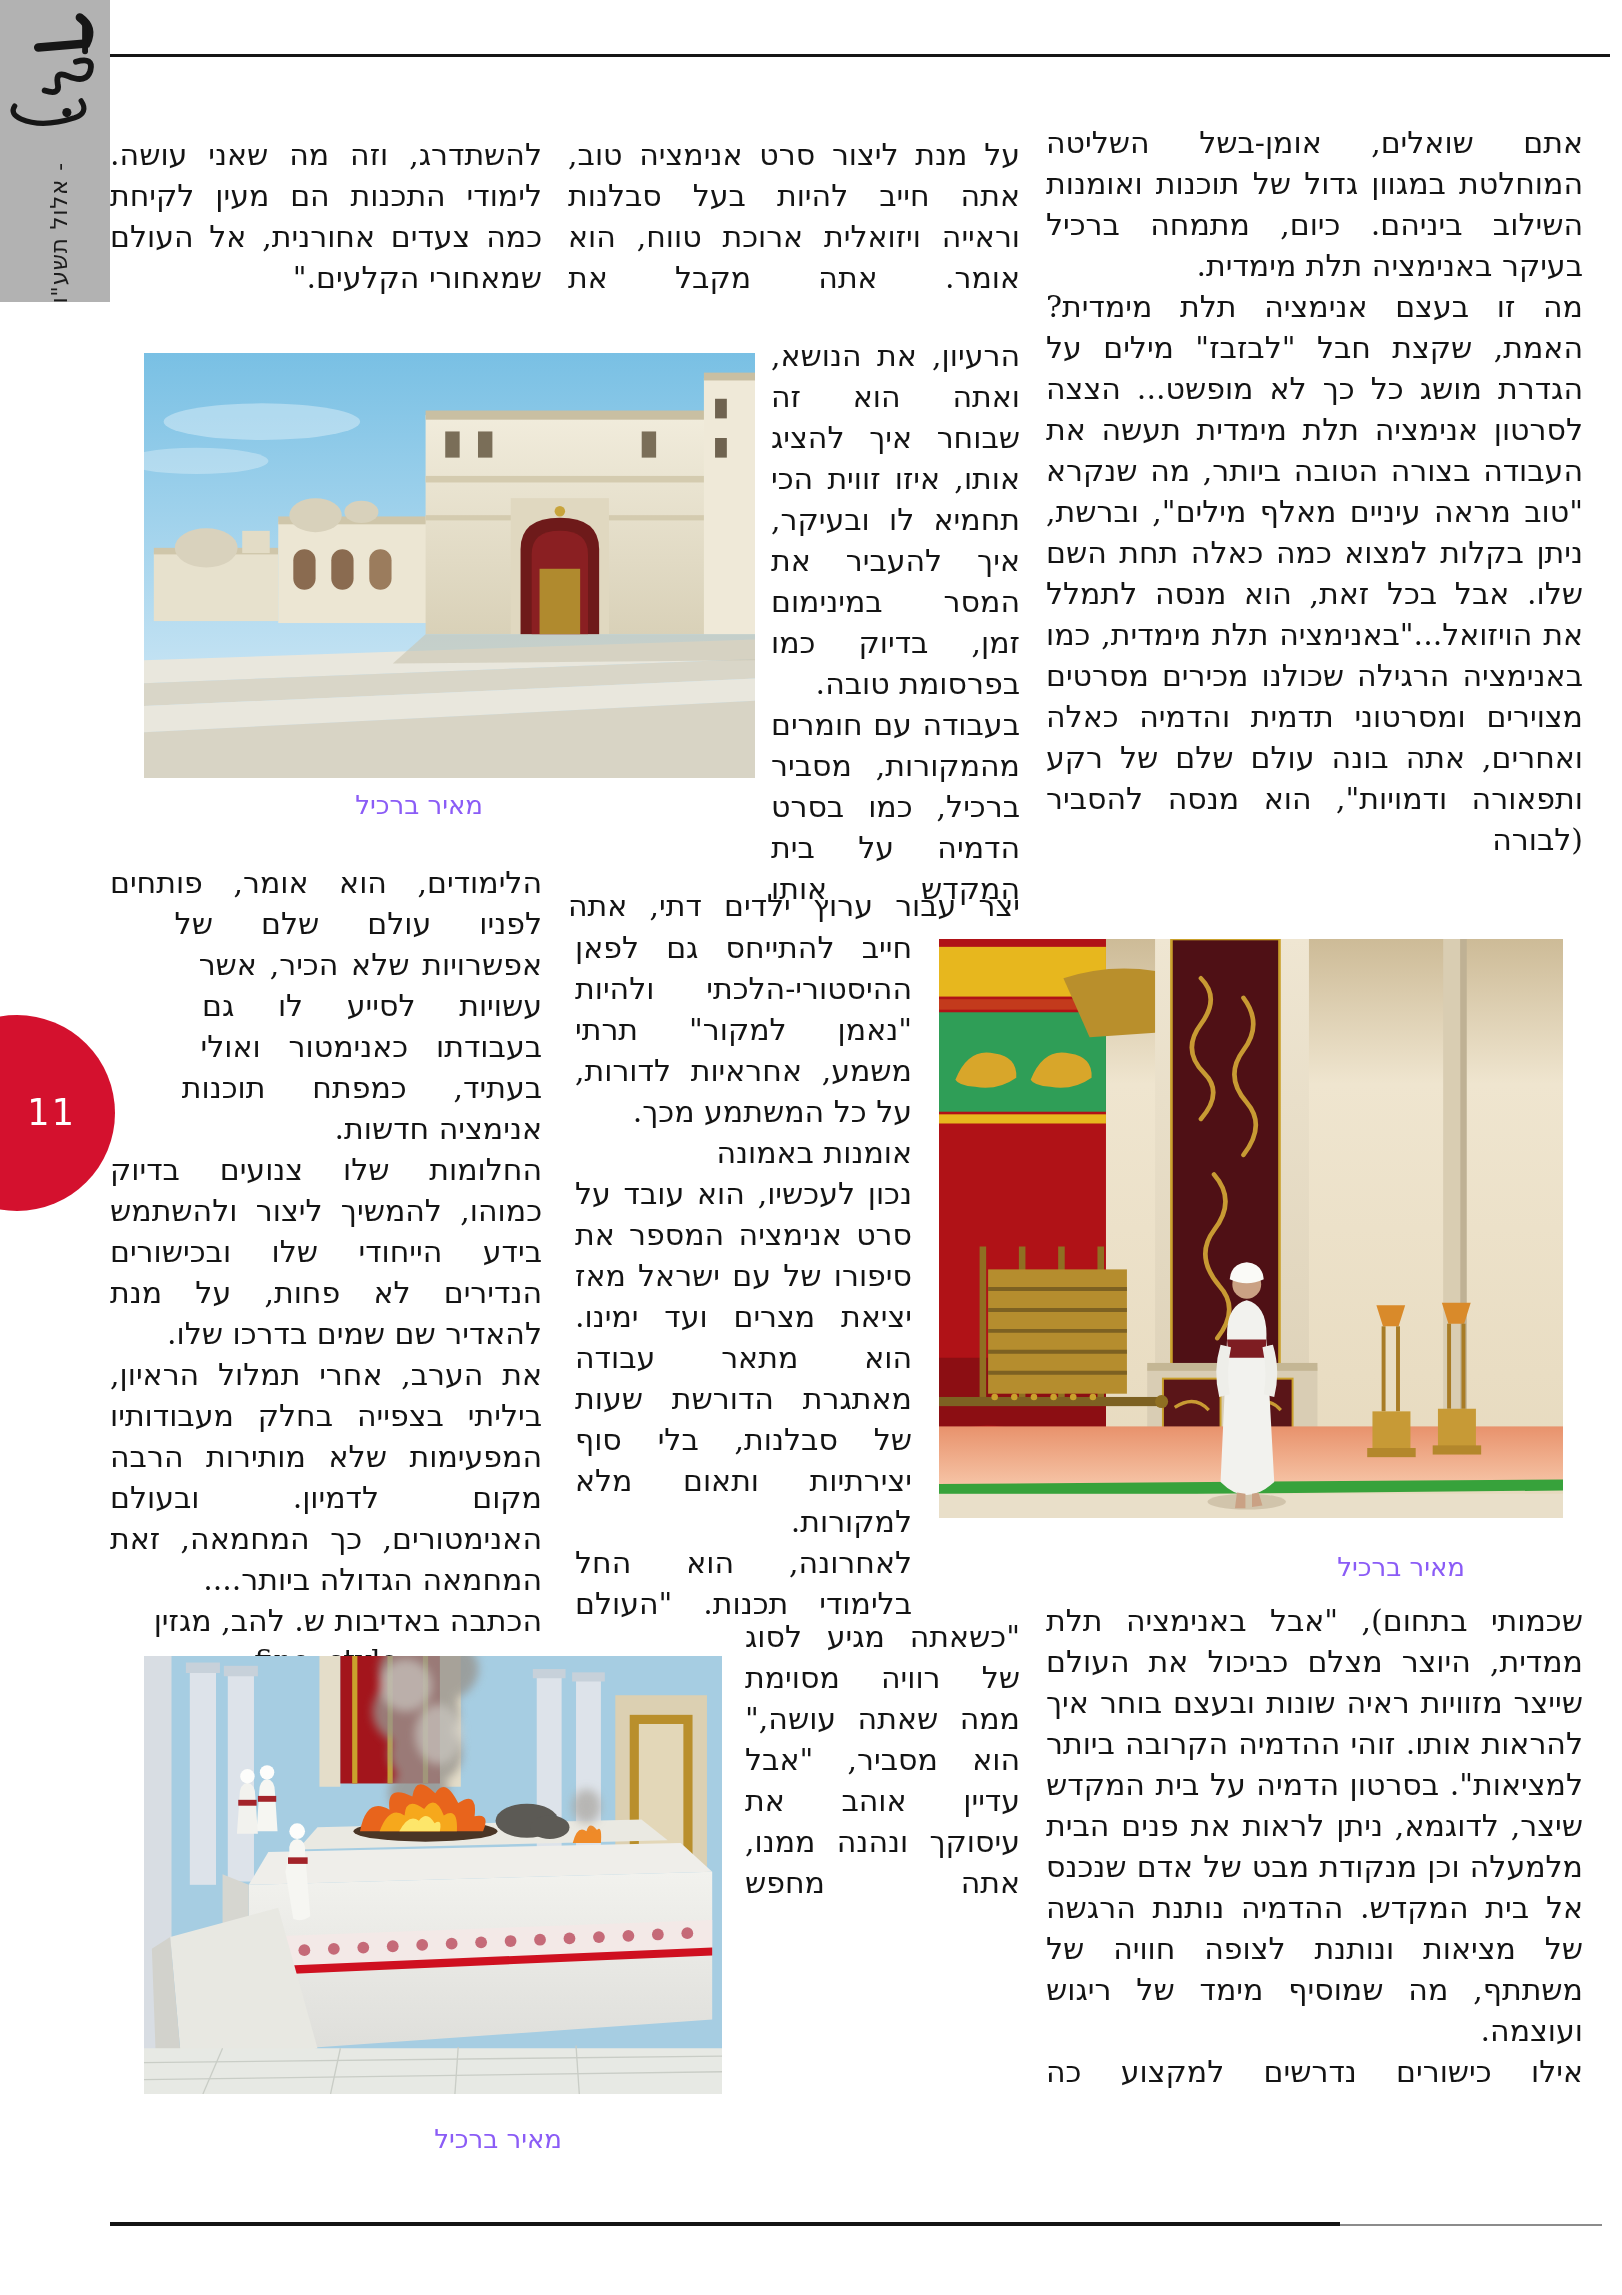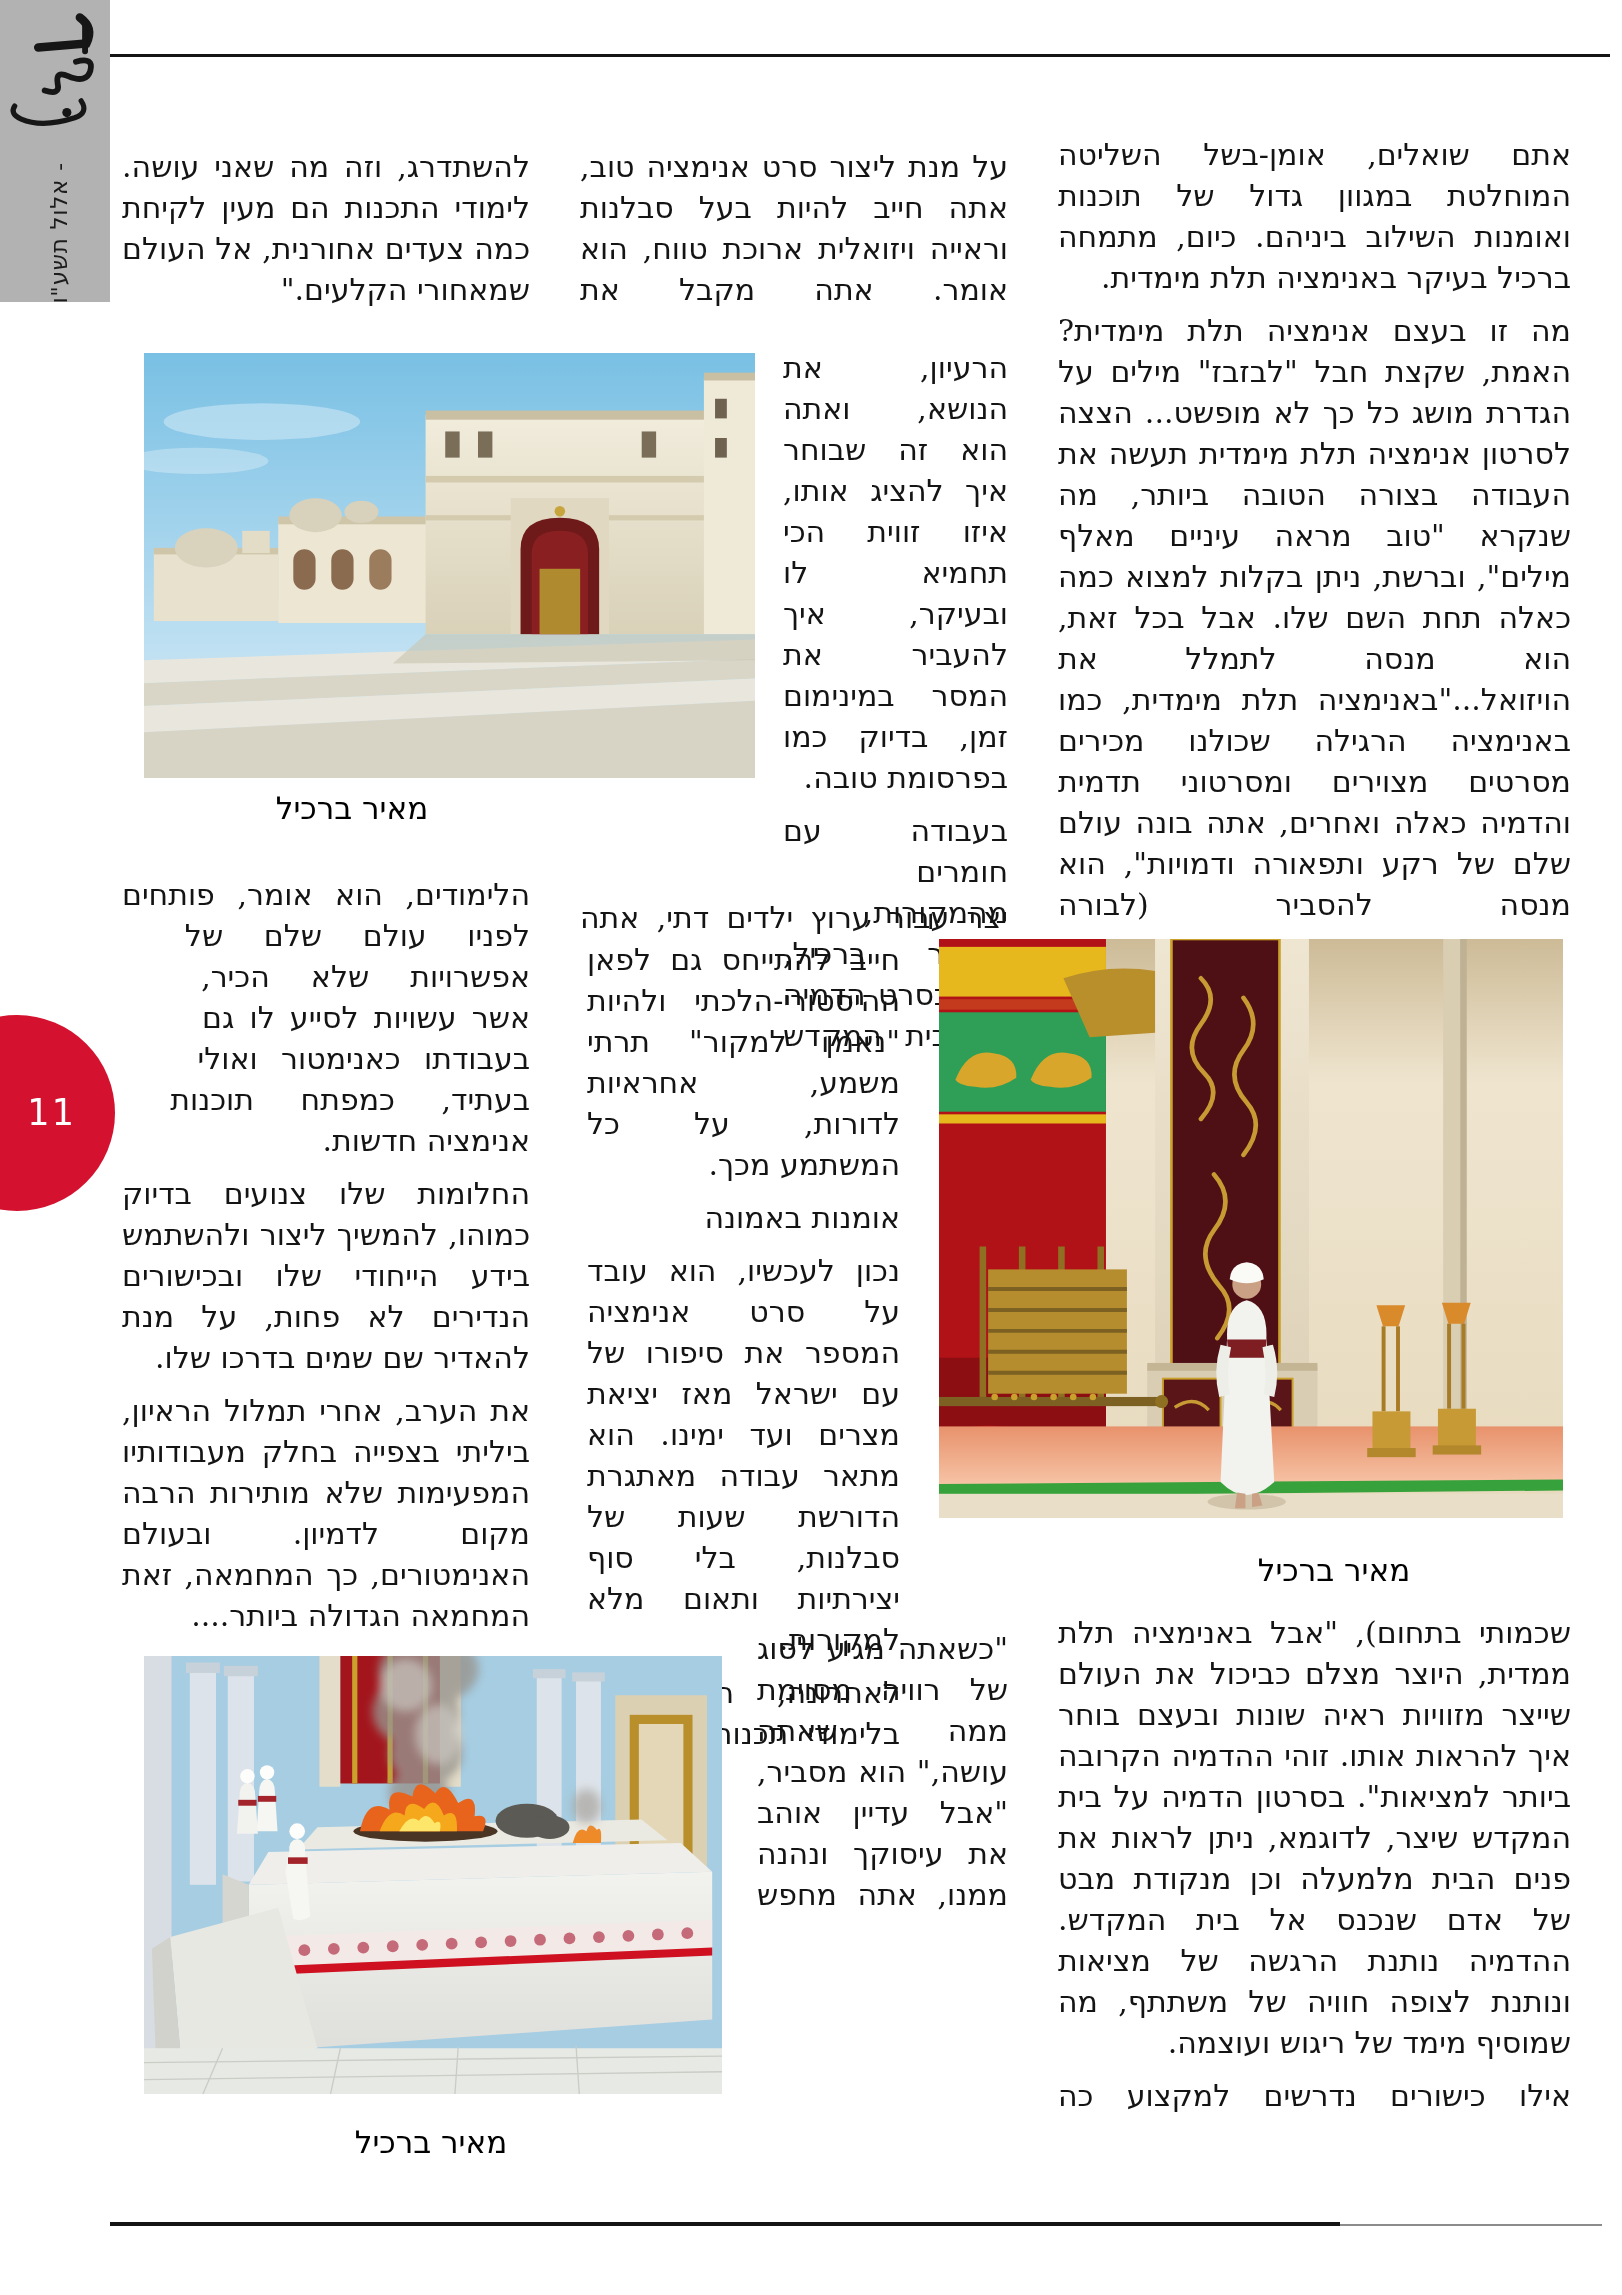--- a/index.html
+++ b/index.html
@@ -10,40 +10,40 @@
   .mast-logo{position:absolute;left:3.9px;top:7.9px;width:99px;height:131px;}
   .issue-date{position:absolute;left:60px;top:233px;transform:translate(-50%,-50%) rotate(-90deg);
               white-space:nowrap;font-size:23px;letter-spacing:0.7px;color:#1c1c1c;}
   .header-rule{position:absolute;left:111px;top:54px;width:1500px;height:3.3px;background:#151515;}
   
   .pagenum-circle{position:absolute;left:-80px;top:1015px;width:196px;height:196px;border-radius:50%;background:#d4112e;}
   .pagenum{position:absolute;left:106px;top:75px;color:#ffffff;font-size:38px;
            font-family:"DejaVu Sans",sans-serif;letter-spacing:2.6px;transform:scaleX(.92);}
   
   .txt{position:absolute;font-size:30px;line-height:41px;text-align:justify;}
-  .txt p{margin:12px;}
+  .txt p{margin:0;}
   .cont{text-align-last:justify;}
   .latin{text-align:center;direction:ltr;font-size:29px;}
   .col-r1{left:1047px;top:122px;width:537px;}
   .col-r2{left:1047px;top:1600px;width:537px;}
   .col-m1{left:569px;top:134px;width:452px;}
   .col-m2{left:772px;top:335px;width:249px;}
   .col-m3{left:569px;top:885px;width:452px;}
   .col-m4{left:576px;top:927px;width:337px;}
   .col-m5{left:746px;top:1616px;width:275px;}
   .col-l1{left:111px;top:134px;width:432px;}
   .col-l2{left:111px;top:862px;width:432px;}
   .circle-spacer{float:left;width:92px;height:177px;margin-top:118px;shape-outside:ellipse(92px 92px at 0% 50%);}
   
   .photo{position:absolute;overflow:hidden;}
   .photo svg{display:block;width:100%;height:100%;}
   .img1{left:145px;top:353px;width:611px;height:425px;}
   .img2{left:940px;top:939px;width:624px;height:579px;}
   .img3{left:145px;top:1656px;width:578px;height:438px;}
-  .caption{position:absolute;width:262px;text-align:center;font-size:31px;color:#000000;}
+  .caption{position:absolute;width:262px;font-size:26px;color:#8b5cf6;}
   .cap1{left:222px;top:790px;}
   .cap2{left:1204px;top:1552px;}
   .cap3{left:301px;top:2124px;}
   
   .footer-rule-main{position:absolute;left:111px;top:2222px;width:1230px;height:3.9px;background:#141414;}
   .footer-rule-side{position:absolute;left:1341px;top:2224px;width:262px;height:2px;background:#8c8c8c;}
 </style>
 </head>
 <body>
 

